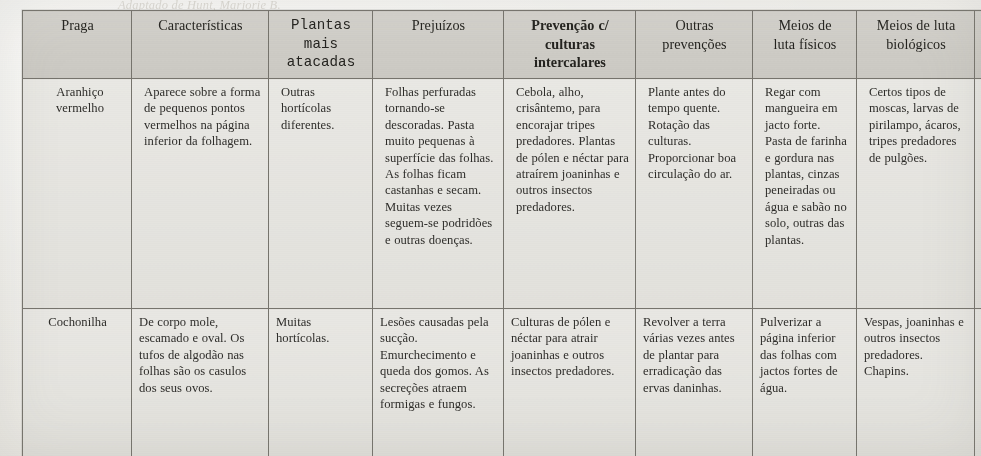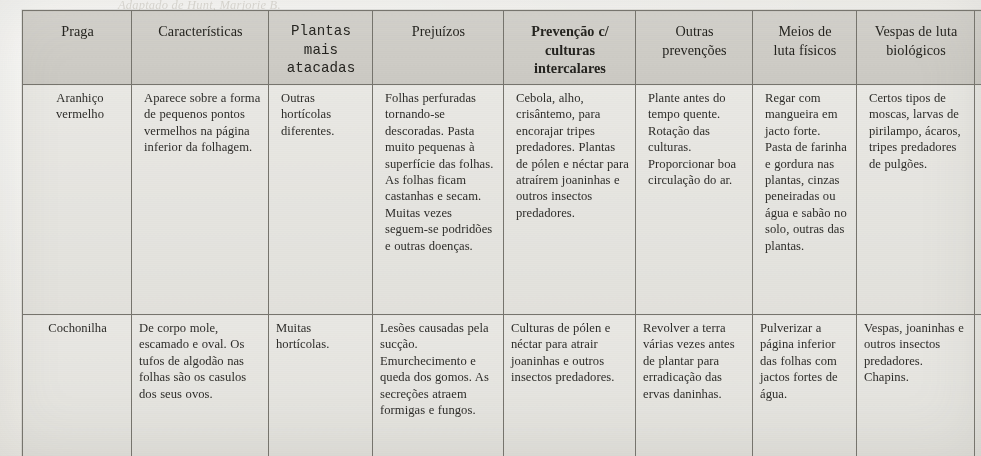--- a/index.html
+++ b/index.html
@@ -88,21 +88,21 @@
     background-clip: padding-box;
   }
 
   table#pest-table thead th {
     height: 58px;
     vertical-align: top;
     text-align: center;
     font-weight: normal;
     font-size: 14.2px;
     line-height: 18.5px;
-    padding-top: 11px;
+    padding-top: 5px;
     color: #24231f;
     background: linear-gradient(180deg, #d6d4cf 0%, #cfcdc7 55%, #cbc9c3 100%);
   }
 
   table#pest-table tbody td {
     background: linear-gradient(180deg, rgba(233,232,228,.9) 0%, rgba(226,225,220,.9) 100%);
   }
 
   td.pest-name {
     text-align: center;
@@ -172,21 +172,21 @@
 mais
 atacadas</th>
         <th style="width:117px">Prejuízos</th>
         <th style="width: 118px; white-space: pre-line; font-weight: bold;">Prevenção c/
 culturas
 intercalares</th>
         <th style="width: 103px; white-space: pre-line;">Outras
 prevenções</th>
         <th style="width: 90px; white-space: pre-line; margin-left: 28px;">Meios de
 luta físicos</th>
-        <th style="width: 104px; white-space: pre-line;">Vespas de luta
+        <th style="width: 104px; white-space: pre-line;">Meios de luta
 biológicos</th>
         <th style="width: 96px; white-space: pre-line;">Pulverização
 / Polvilhação</th>
       </tr>
     </thead>
     <tbody>
       <tr id="row-aranhico">
         <td class="pest-name" style="white-space: pre-line;">Aranhiço
 vermelho</td>
         <td>Aparece sobre a forma de pequenos pontos vermelhos na página inferior da folhagem.</td>

